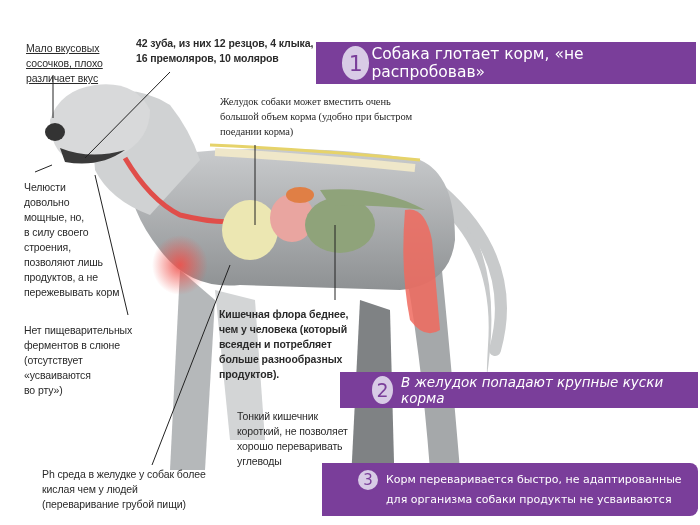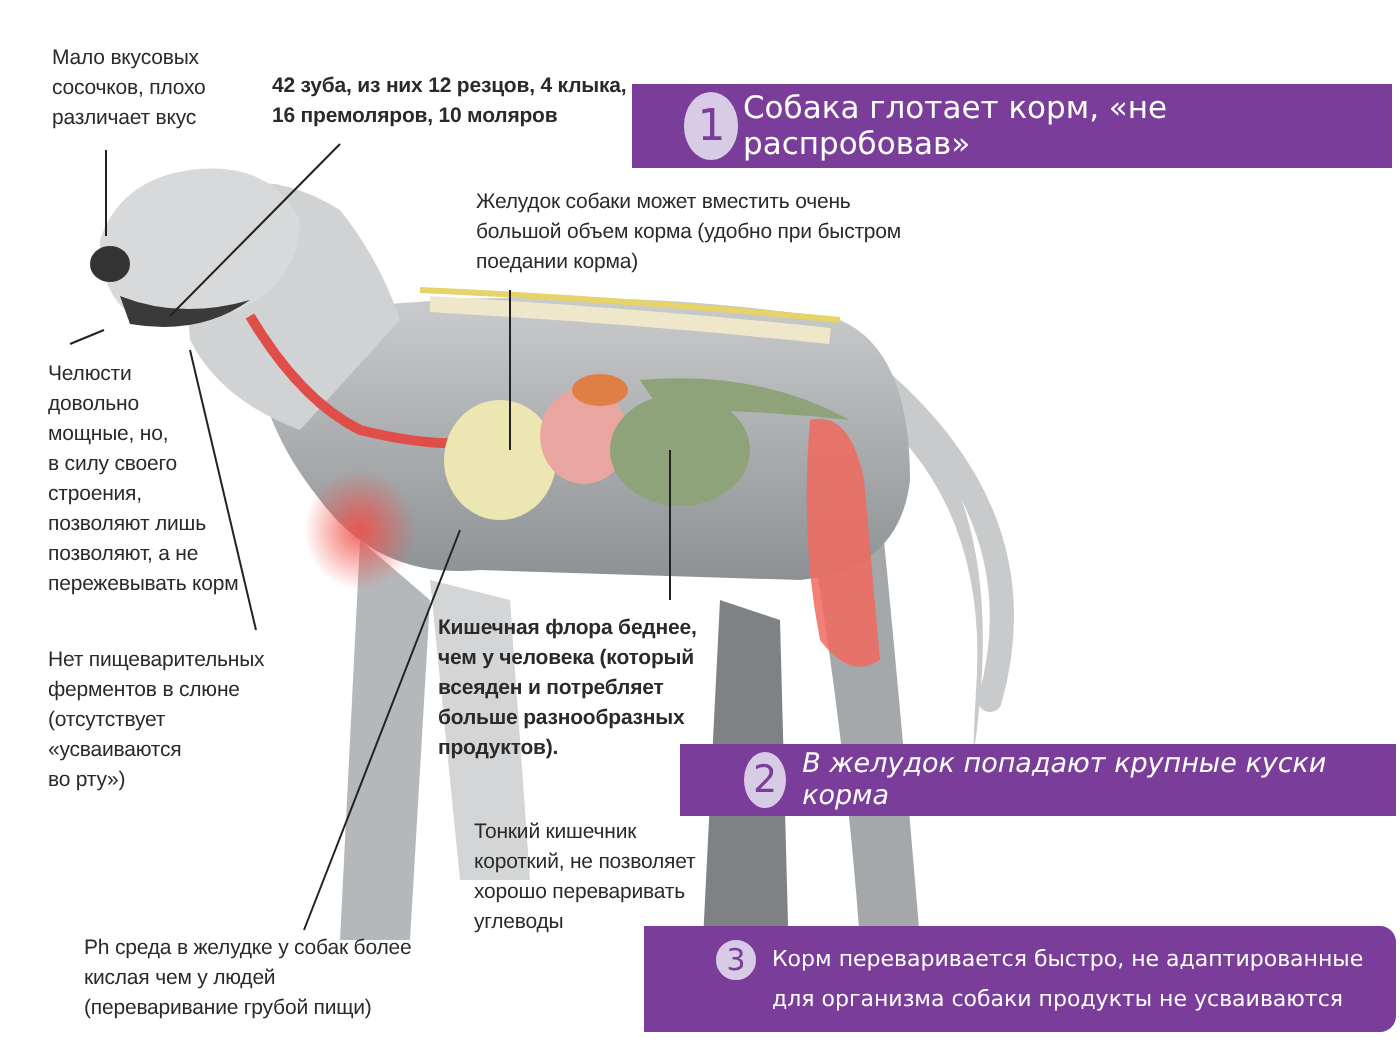--- a/index.html
+++ b/index.html
@@ -62,45 +62,45 @@
     <line x1="53" y1="75" x2="53" y2="118"></line>
     <line x1="170" y1="72" x2="85" y2="158"></line>
     <line x1="255" y1="145" x2="255" y2="225"></line>
     <line x1="35" y1="172" x2="52" y2="165"></line>
     <line x1="95" y1="175" x2="128" y2="315"></line>
     <line x1="335" y1="225" x2="335" y2="300"></line>
     <line x1="230" y1="265" x2="152" y2="465"></line>
   </g>
 </svg>
 
-<div class="note" style="left:26px; top:22px;">
+<div class="note" style="left:26px; top:41px;text-decoration:underline;">
   <div>Мало вкусовых</div>
   <div>сосочков, плохо</div>
   <div>различает вкус</div>
 </div>
 
 <div class="note" style="left:136px; top:36px;font-weight:bold;">
   <div>42 зуба, из них 12 резцов, 4 клыка,</div>
   <div>16 премоляров, 10 моляров</div>
 </div>
 
-<div class="note" style="left:238px; top:94px;">
+<div class="note" style="left:220px; top:94px;font-family:Liberation Serif, serif;">
   <div>Желудок собаки может вместить очень</div>
   <div>большой объем корма (удобно при быстром</div>
   <div>поедании корма)</div>
 </div>
 
 <div class="note" style="left:24px; top:180px;">
   <div>Челюсти</div>
   <div>довольно</div>
   <div>мощные, но,</div>
   <div>в силу своего</div>
   <div>строения,</div>
   <div>позволяют лишь</div>
-  <div>позволяют, а не</div>
+  <div>продуктов, а не</div>
   <div>пережевывать корм</div>
 </div>
 
 <div class="note" style="left:24px; top:323px;">
   <div>Нет пищеварительных</div>
   <div>ферментов в слюне</div>
   <div>(отсутствует</div>
   <div>«усваиваются</div>
   <div>во рту»)</div>
 </div>

